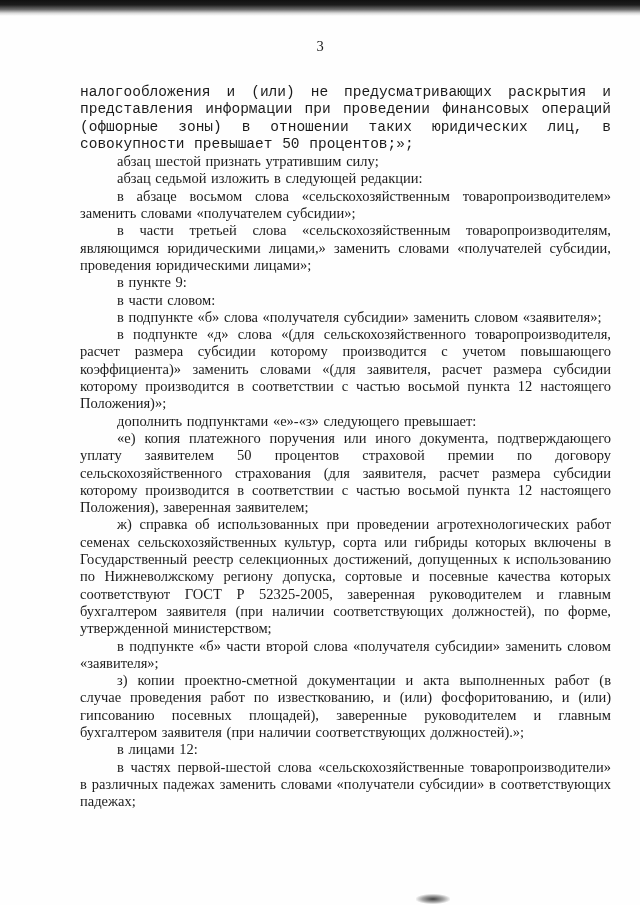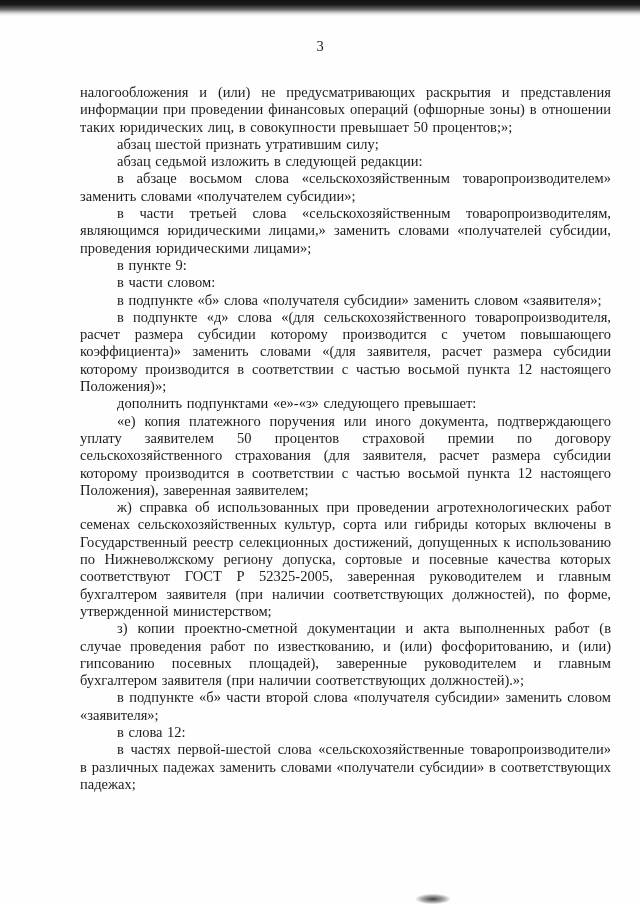--- a/index.html
+++ b/index.html
@@ -42,20 +42,21 @@
     text-align: justify;
   }
   .content p {
     margin: 0;
     padding: 0;
     text-indent: 37px;
     word-spacing: 1px;
   }
   .content p:first-child {
     text-indent: 0;
+    font-family: Liberation Mono, monospace;
   }
   .scan-smudge-bottom {
     position: absolute;
     left: 416px;
     bottom: 1px;
     width: 34px;
     height: 10px;
     background: radial-gradient(ellipse at center, rgba(35,35,35,0.85) 0%, rgba(35,35,35,0.4) 45%, rgba(35,35,35,0) 75%);
   }
 </style>
@@ -71,19 +72,19 @@
       <p>абзац седьмой изложить в следующей редакции:</p>
       <p>в абзаце восьмом слова «сельскохозяйственным товаропроизводителем» заменить словами «получателем субсидии»;</p>
       <p>в части третьей слова «сельскохозяйственным товаропроизводителям, являющимся юридическими лицами,» заменить словами «получателей субсидии, проведения юридическими лицами»;</p>
       <p>в пункте 9:</p>
       <p>в части словом:</p>
       <p>в подпункте «б» слова «получателя субсидии» заменить словом «заявителя»;</p>
       <p>в подпункте «д» слова «(для сельскохозяйственного товаропроизводителя, расчет размера субсидии которому производится с учетом повышающего коэффициента)» заменить словами «(для заявителя, расчет размера субсидии которому производится в соответствии с частью восьмой пункта 12 настоящего Положения)»;</p>
       <p>дополнить подпунктами «е»-«з» следующего превышает:</p>
       <p>«е) копия платежного поручения или иного документа, подтверждающего уплату заявителем 50 процентов страховой премии по договору сельскохозяйственного страхования (для заявителя, расчет размера субсидии которому производится в соответствии с частью восьмой пункта 12 настоящего Положения), заверенная заявителем;</p>
       <p>ж) справка об использованных при проведении агротехнологических работ семенах сельскохозяйственных культур, сорта или гибриды которых включены в Государственный реестр селекционных достижений, допущенных к использованию по Нижневолжскому региону допуска, сортовые и посевные качества которых соответствуют ГОСТ Р 52325-2005, заверенная руководителем и главным бухгалтером заявителя (при наличии соответствующих должностей), по форме, утвержденной министерством;</p>
+      <p>в подпункте «б» части второй слова «получателя субсидии» заменить словом «заявителя»;</p>
       <p>з) копии проектно-сметной документации и акта выполненных работ (в случае проведения работ по известкованию, и (или) фосфоритованию, и (или) гипсованию посевных площадей), заверенные руководителем и главным бухгалтером заявителя (при наличии соответствующих должностей).»;</p>
-      <p>в подпункте «б» части второй слова «получателя субсидии» заменить словом «заявителя»;</p>
-      <p>в слова 12:</p>
+      <p>в лицами 12:</p>
       <p>в частях первой-шестой слова «сельскохозяйственные товаропроизводители» в различных падежах заменить словами «получатели субсидии» в соответствующих падежах;</p>
     </div>
   <div class="scan-smudge-bottom"></div>
 </div>
 
 </body></html>

